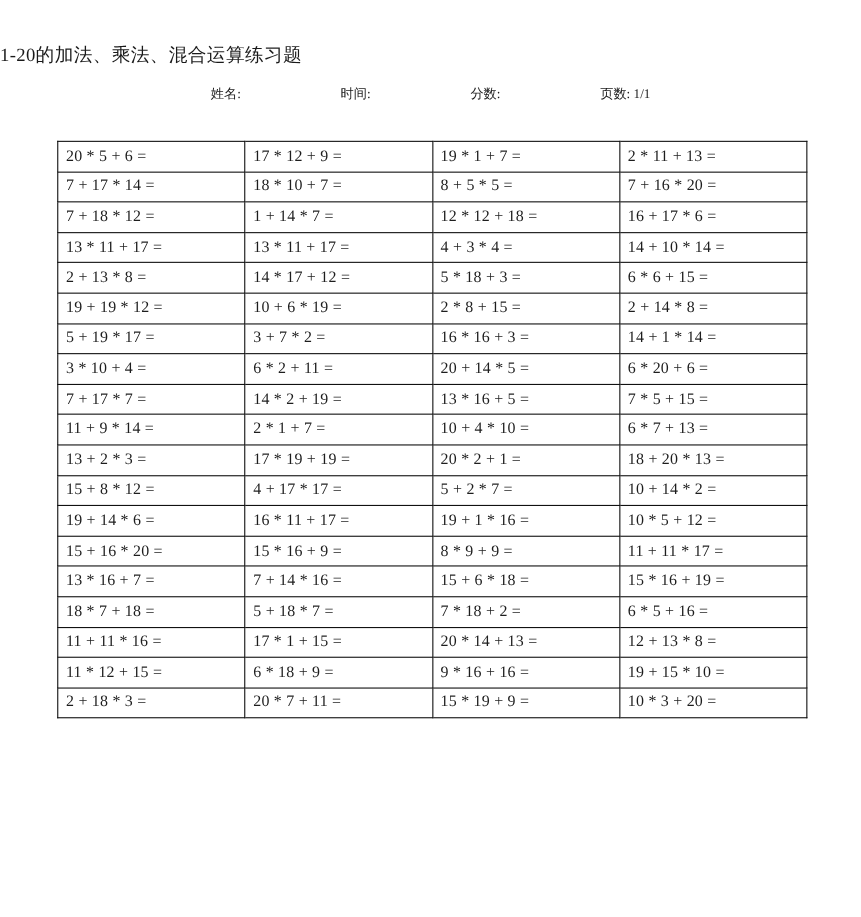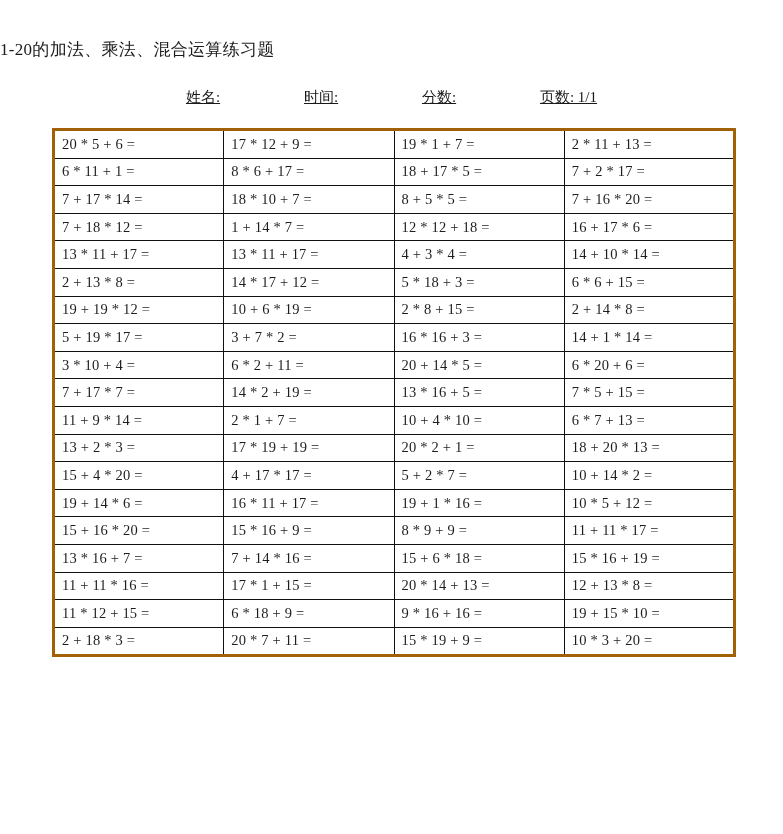--- a/index.html
+++ b/index.html
@@ -26,43 +26,42 @@
     font-weight: normal;
     color: #1a1a1a;
     margin: 0;
     padding-top: 38px;
     letter-spacing: 0.3px;
   }
   .meta-row {
     display: flex;
     justify-content: center;
     align-items: baseline;
-    margin-top: 27px;
-    font-size: 15px;
+    margin-top: 16px;
+    font-size: 12px;
     color: #1a1a1a;
-    text-decoration: underline;
   }
   .meta-item {
     white-space: nowrap;
   }
   .meta-name  { width: 118px; }
   .meta-time  { width: 118px; }
   .meta-score { width: 118px; }
   .meta-pages { width: auto; }
   .sheet-wrap {
     position: absolute;
     left: 52px;
     top: 128px;
     width: 681px;
   }
   table.problems {
     border-collapse: collapse;
     table-layout: fixed;
     width: 681px;
-    border: 3px solid #a16207;
+    border: 1px solid #a16207;
   }
   table.problems td {
     border: 1px solid #111111;
     height: 26.6px;
     padding: 0 0 0 7px;
     font-size: 14.5px;
     font-family: "Liberation Serif", "DejaVu Serif", serif;
     color: #1d1d1d;
     white-space: nowrap;
     vertical-align: middle;
@@ -94,26 +93,20 @@
           <col>
       </colgroup>
       <tbody>
           <tr>
             <td>20 * 5 + 6 =</td>
             <td>17 * 12 + 9 =</td>
             <td>19 * 1 + 7 =</td>
             <td>2 * 11 + 13 =</td>
           </tr>
           <tr>
-            <td>6 * 11 + 1 =</td>
-            <td>8 * 6 + 17 =</td>
-            <td>18 + 17 * 5 =</td>
-            <td>7 + 2 * 17 =</td>
-          </tr>
-          <tr>
             <td>7 + 17 * 14 =</td>
             <td>18 * 10 + 7 =</td>
             <td>8 + 5 * 5 =</td>
             <td>7 + 16 * 20 =</td>
           </tr>
           <tr>
             <td>7 + 18 * 12 =</td>
             <td>1 + 14 * 7 =</td>
             <td>12 * 12 + 18 =</td>
             <td>16 + 17 * 6 =</td>
@@ -160,21 +153,21 @@
             <td>10 + 4 * 10 =</td>
             <td>6 * 7 + 13 =</td>
           </tr>
           <tr>
             <td>13 + 2 * 3 =</td>
             <td>17 * 19 + 19 =</td>
             <td>20 * 2 + 1 =</td>
             <td>18 + 20 * 13 =</td>
           </tr>
           <tr>
-            <td>15 + 4 * 20 =</td>
+            <td>15 + 8 * 12 =</td>
             <td>4 + 17 * 17 =</td>
             <td>5 + 2 * 7 =</td>
             <td>10 + 14 * 2 =</td>
           </tr>
           <tr>
             <td>19 + 14 * 6 =</td>
             <td>16 * 11 + 17 =</td>
             <td>19 + 1 * 16 =</td>
             <td>10 * 5 + 12 =</td>
           </tr>
@@ -184,20 +177,26 @@
             <td>8 * 9 + 9 =</td>
             <td>11 + 11 * 17 =</td>
           </tr>
           <tr>
             <td>13 * 16 + 7 =</td>
             <td>7 + 14 * 16 =</td>
             <td>15 + 6 * 18 =</td>
             <td>15 * 16 + 19 =</td>
           </tr>
           <tr>
+            <td>18 * 7 + 18 =</td>
+            <td>5 + 18 * 7 =</td>
+            <td>7 * 18 + 2 =</td>
+            <td>6 * 5 + 16 =</td>
+          </tr>
+          <tr>
             <td>11 + 11 * 16 =</td>
             <td>17 * 1 + 15 =</td>
             <td>20 * 14 + 13 =</td>
             <td>12 + 13 * 8 =</td>
           </tr>
           <tr>
             <td>11 * 12 + 15 =</td>
             <td>6 * 18 + 9 =</td>
             <td>9 * 16 + 16 =</td>
             <td>19 + 15 * 10 =</td>

